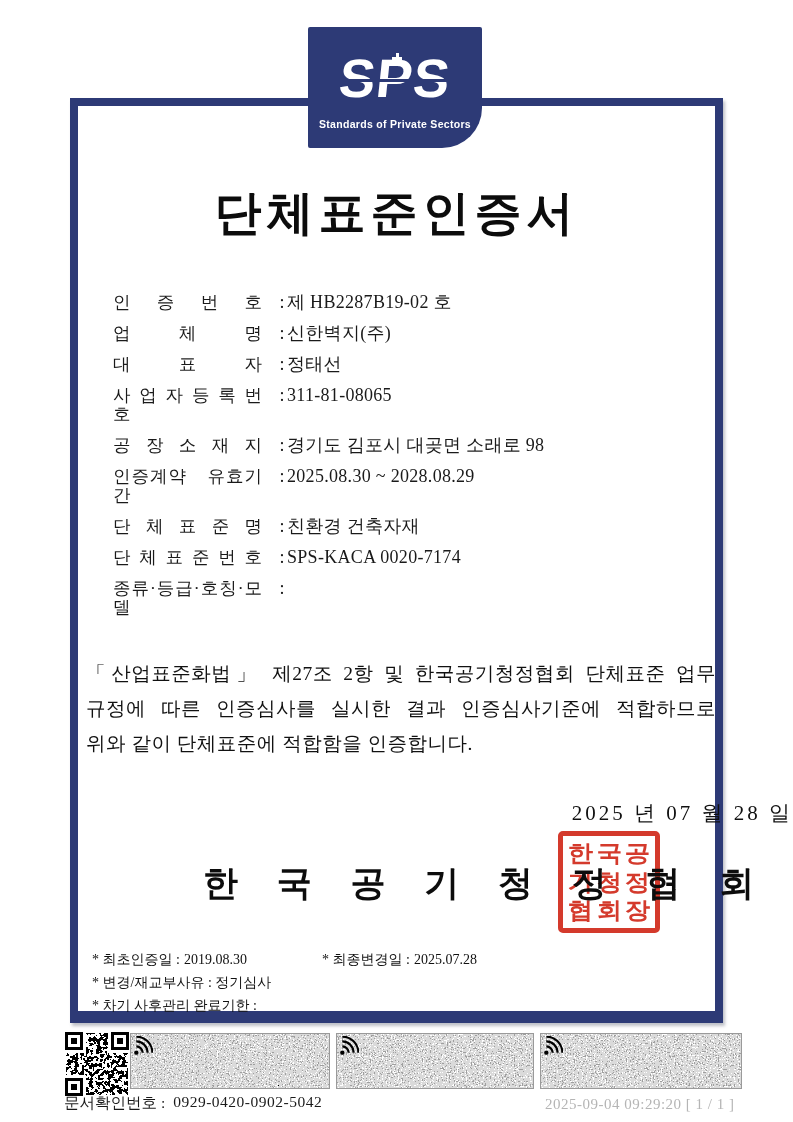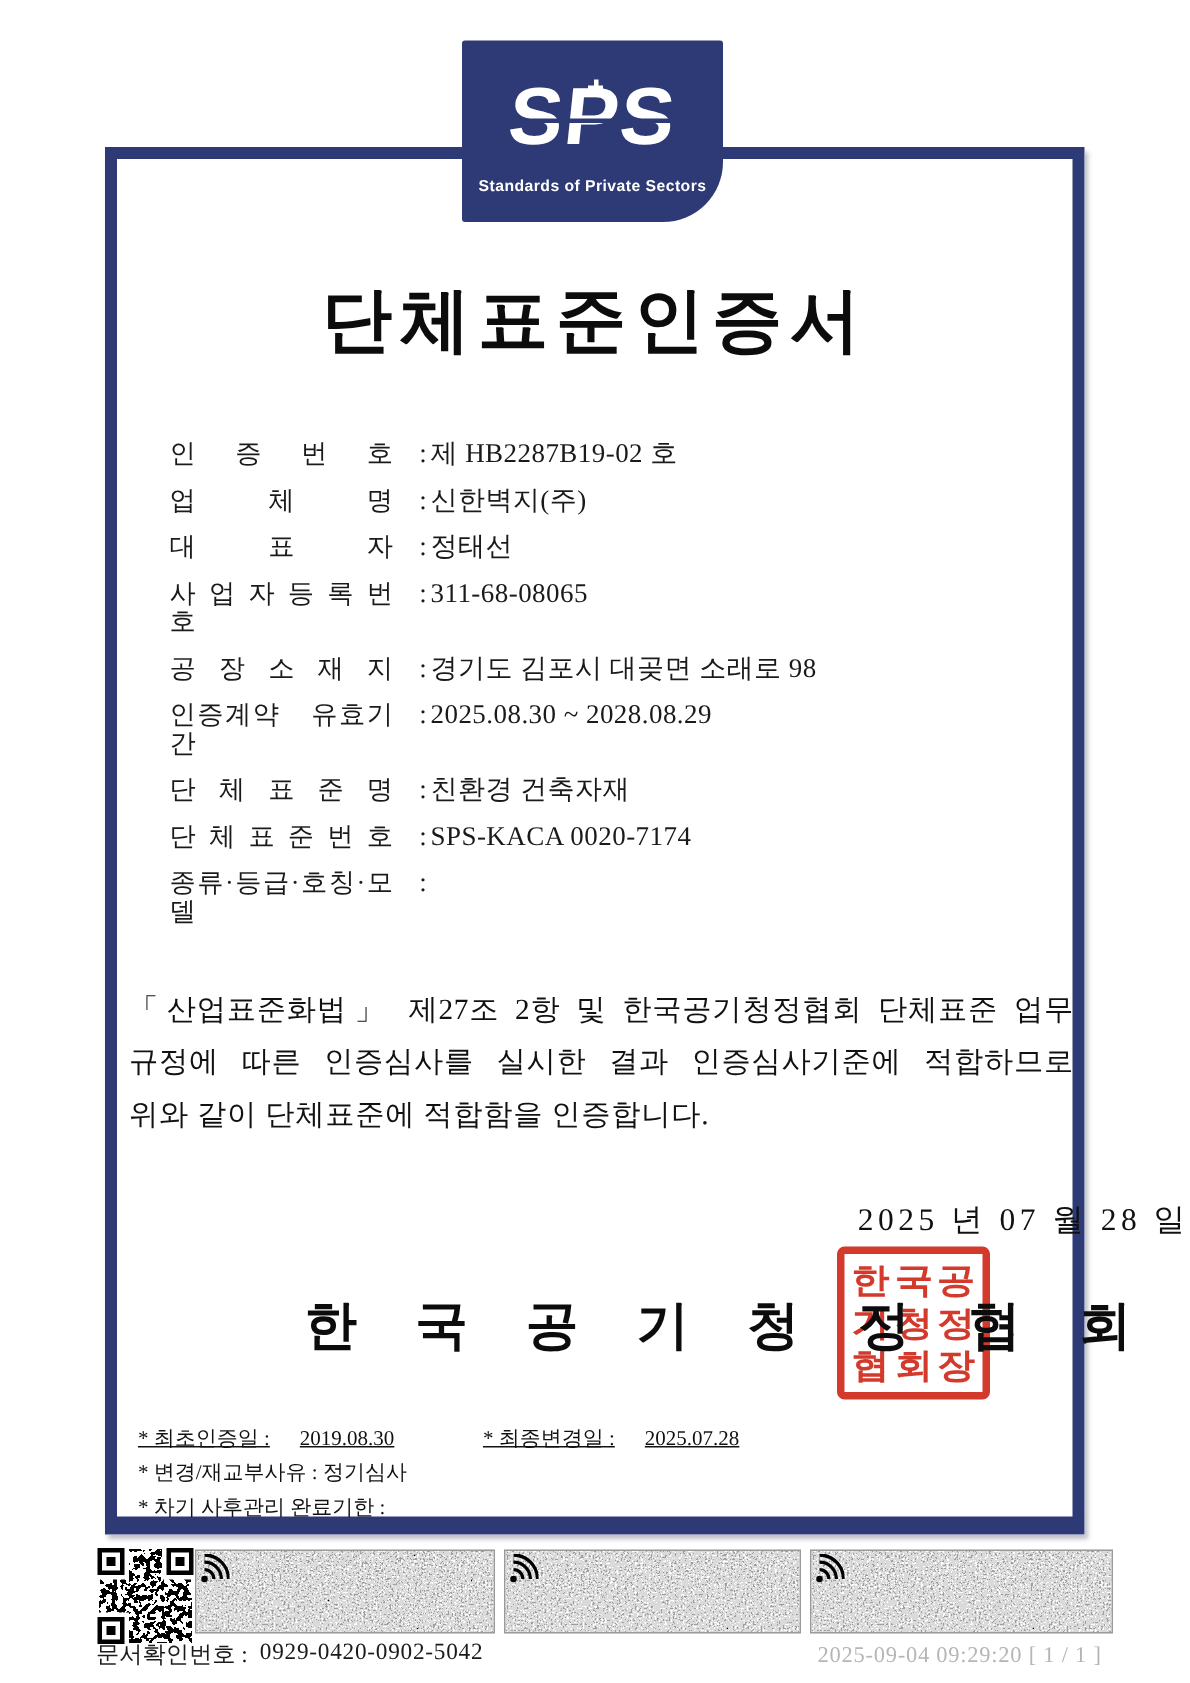--- a/index.html
+++ b/index.html
@@ -189,24 +189,24 @@
   
   .footer-notes {
     position: absolute;
     left: 92px; top: 948px;
     width: 600px;
     font-size: 14px;
     line-height: 23px;
     z-index: 2;
     color: #111;
   }
-  .fn-row1 { display: flex; text-decoration: underline; }
+  .fn-row1 { display: flex; }
   .fn-cell1 { width: 230px; display: flex; }
   .fn-cell2 { display: flex; }
-  .fn-val { margin-left: 20px; }
+  .fn-val { margin-left: 4px; }
 
   
   .qr {
     position: absolute;
     left: 64px; top: 1031px;
     width: 66px; height: 66px;
     z-index: 2;
   }
   .noise-strip {
     position: absolute;
@@ -301,21 +301,21 @@
         <span class="field-value">신한벽지(주)</span>
     </div>
     <div class="field-row">
       <span class="field-label">대 표 자</span>
         <span class="field-colon">:</span>
         <span class="field-value">정태선</span>
     </div>
     <div class="field-row">
       <span class="field-label">사 업 자 등 록 번 호</span>
         <span class="field-colon">:</span>
-        <span class="field-value">311-68-08065</span>
+        <span class="field-value">311-81-08065</span>
     </div>
     <div class="field-row">
       <span class="field-label">공 장 소 재 지</span>
         <span class="field-colon">:</span>
         <span class="field-value">경기도 김포시 대곶면 소래로 98</span>
     </div>
     <div class="field-row">
       <span class="field-label">인증계약 유효기간</span>
         <span class="field-colon">:</span>
         <span class="field-value">2025.08.30 ~ 2028.08.29</span>

